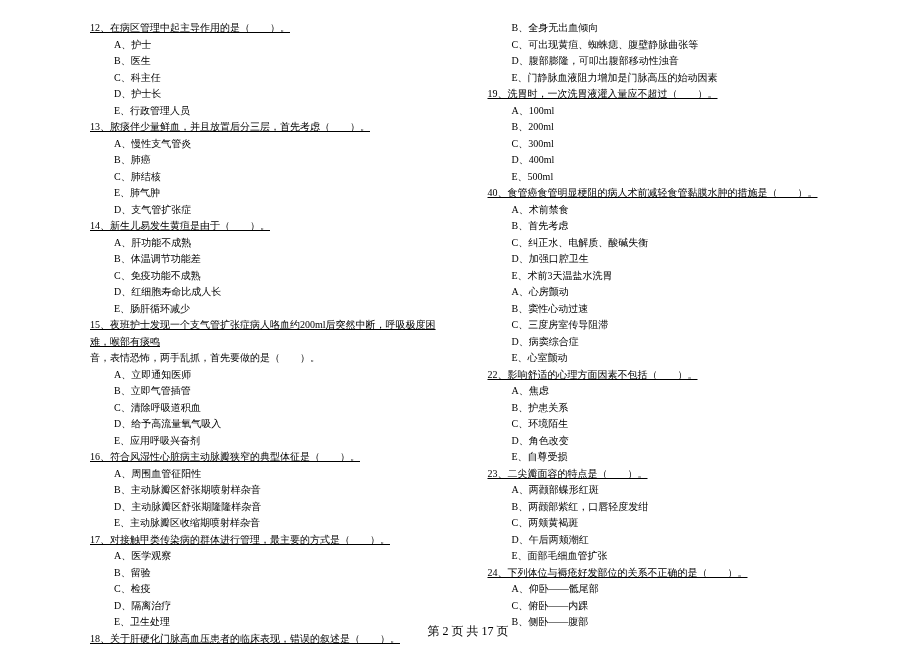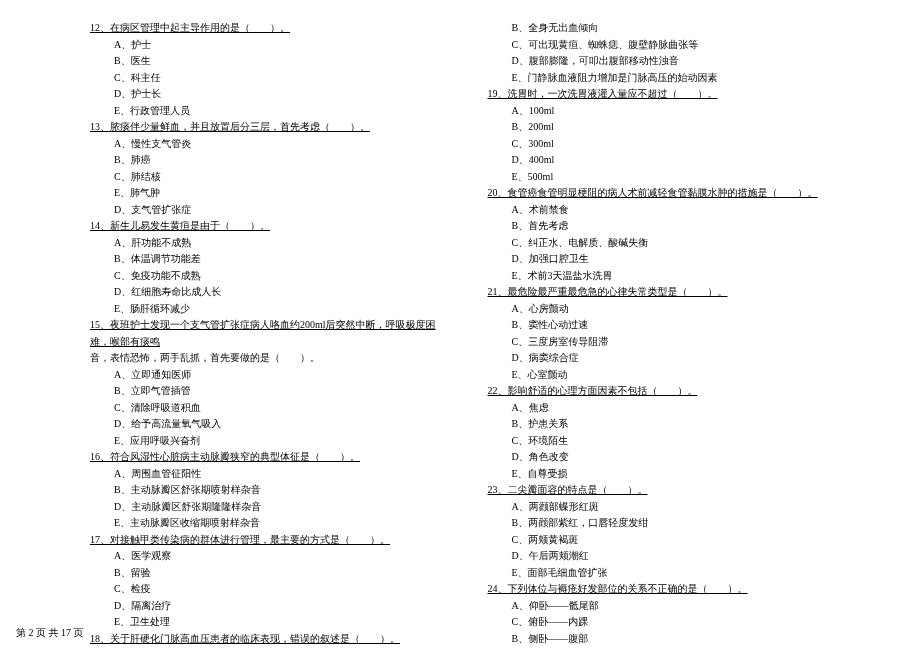--- a/index.html
+++ b/index.html
@@ -41,22 +41,22 @@
       padding-left: 24px;
     }
     .continuation {
       line-height: 1.65;
     }
     .footer {
       position: absolute;
       bottom: 10px;
       left: 0;
       right: 0;
-      text-align: left;
-      font-size: 10px;
+      text-align: center;
+      font-size: 12px;
       margin-left: 16px;
     }
   </style>
 </head>
 <body>
 
 <div class="page-content">
   <div class="column column-left">
     <div class="question-stem">12、在病区管理中起主导作用的是（　　）。</div>
     <div class="option">A、护士</div>
@@ -110,28 +110,27 @@
     <div class="option">D、腹部膨隆，可叩出腹部移动性浊音</div>
     <div class="option">E、门静脉血液阻力增加是门脉高压的始动因素</div>
 
     <div class="question-stem">19、洗胃时，一次洗胃液灌入量应不超过（　　）。</div>
     <div class="option">A、100ml</div>
     <div class="option">B、200ml</div>
     <div class="option">C、300ml</div>
     <div class="option">D、400ml</div>
     <div class="option">E、500ml</div>
 
-    <div class="question-stem">20、食管癌食管明显梗阻的病人术前减轻食管黏膜水肿的措施是（　　）。</div>
+    <div class="question-stem">40、食管癌食管明显梗阻的病人术前减轻食管黏膜水肿的措施是（　　）。</div>
     <div class="option">A、术前禁食</div>
     <div class="option">B、首先考虑</div>
     <div class="option">C、纠正水、电解质、酸碱失衡</div>
     <div class="option">D、加强口腔卫生</div>
     <div class="option">E、术前3天温盐水洗胃</div>
 
-    <div class="question-stem">21、最危险最严重最危急的心律失常类型是（　　）。</div>
     <div class="option">A、心房颤动</div>
     <div class="option">B、窦性心动过速</div>
     <div class="option">C、三度房室传导阻滞</div>
     <div class="option">D、病窦综合症</div>
     <div class="option">E、心室颤动</div>
 
     <div class="question-stem">22、影响舒适的心理方面因素不包括（　　）。</div>
     <div class="option">A、焦虑</div>
     <div class="option">B、护患关系</div>
     <div class="option">C、环境陌生</div>

